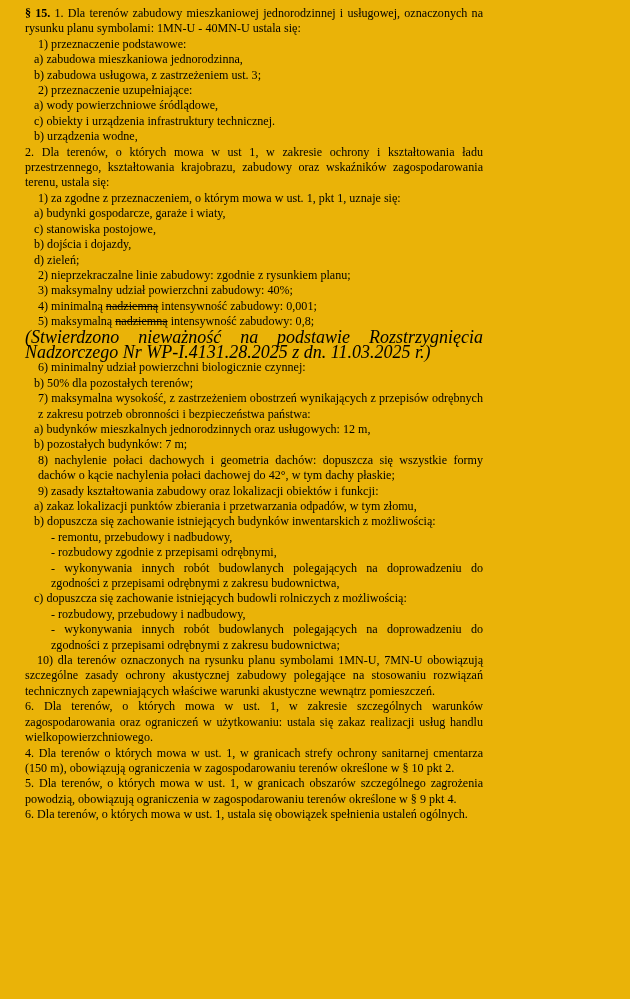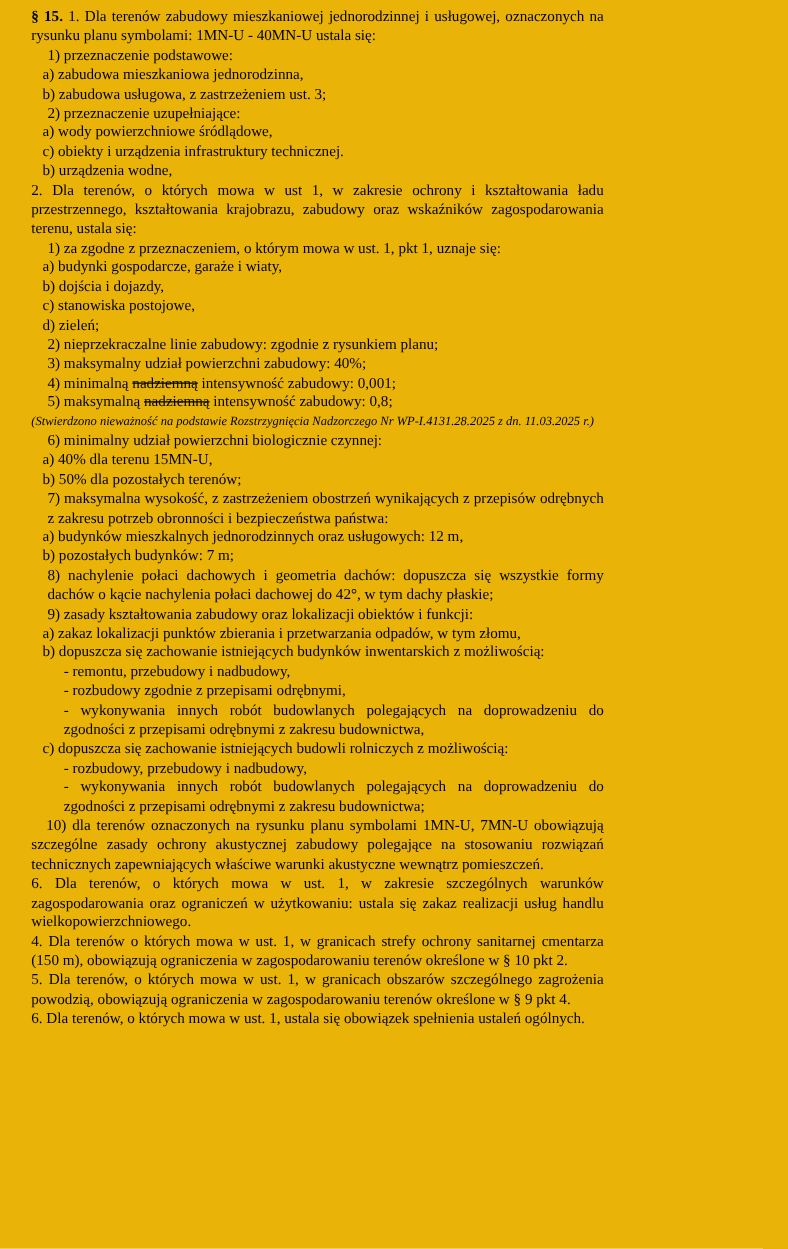--- a/index.html
+++ b/index.html
@@ -36,21 +36,21 @@
   
   .lvl0 { margin-left: 0; }
   .lvl1 { margin-left: 13px; }
   .lvl2 { margin-left: 9px; }
   .lvl3 { margin-left: 26px; }
   .lvl0-ind { margin-left: 0; text-indent: 12px; }
 
   .sec-mark { font-weight: bold; }
   .annot {
     font-style: italic;
-    font-size: 10px;
+    font-size: 18px;
     line-height: 15.4px;
     text-align: justify;
   }
   .struck { text-decoration: line-through; }
 </style>
 </head>
 <body>
 
 <div class="page">
   <div class="doc-body">
@@ -61,37 +61,36 @@
         <p class="lvl1">1) przeznaczenie podstawowe:</p>
         <p class="lvl2">a) zabudowa mieszkaniowa jednorodzinna,</p>
         <p class="lvl2">b) zabudowa usługowa, z zastrzeżeniem ust. 3;</p>
         <p class="lvl1">2) przeznaczenie uzupełniające:</p>
         <p class="lvl2">a) wody powierzchniowe śródlądowe,</p>
         <p class="lvl2">c) obiekty i urządzenia infrastruktury technicznej.</p>
         <p class="lvl2">b) urządzenia wodne,</p>
         <p class="lvl0">2. Dla terenów, o których mowa w ust 1, w zakresie ochrony i kształtowania ładu przestrzennego, kształtowania krajobrazu, zabudowy oraz wskaźników zagospodarowania terenu, ustala się:</p>
         <p class="lvl1">1) za zgodne z przeznaczeniem, o którym mowa w ust. 1, pkt 1, uznaje się:</p>
         <p class="lvl2">a) budynki gospodarcze, garaże i wiaty,</p>
+        <p class="lvl2">c) stanowiska postojowe,</p>
         <p class="lvl2">b) dojścia i dojazdy,</p>
-        <p class="lvl2">c) stanowiska postojowe,</p>
         <p class="lvl2">d) zieleń;</p>
         <p class="lvl1">2) nieprzekraczalne linie zabudowy: zgodnie z rysunkiem planu;</p>
         <p class="lvl1">3) maksymalny udział powierzchni zabudowy: 40%;</p>
       </div>
 
     <div id="block-struck">
         <p class="lvl1"><span>4) minimalną </span><span class="struck">nadziemną</span><span> intensywność zabudowy: 0,001;</span></p>
         <p class="lvl1"><span>5) maksymalną </span><span class="struck">nadziemną</span><span> intensywność zabudowy: 0,8;</span></p>
       </div>
 
     <p class="annot lvl0">(Stwierdzono nieważność na podstawie Rozstrzygnięcia Nadzorczego Nr WP-I.4131.28.2025 z dn. 11.03.2025 r.)</p>
 
     <div id="block-after">
         <p class="lvl1">6) minimalny udział powierzchni biologicznie czynnej:</p>
-        <p class="lvl2">a) 40% dla terenu 15MN-U,</p>
         <p class="lvl2">b) 50% dla pozostałych terenów;</p>
         <p class="lvl1">7) maksymalna wysokość, z zastrzeżeniem obostrzeń wynikających z przepisów odrębnych z zakresu potrzeb obronności i bezpieczeństwa państwa:</p>
         <p class="lvl2">a) budynków mieszkalnych jednorodzinnych oraz usługowych: 12 m,</p>
         <p class="lvl2">b) pozostałych budynków: 7 m;</p>
         <p class="lvl1">8) nachylenie połaci dachowych i geometria dachów: dopuszcza się wszystkie formy dachów o kącie nachylenia połaci dachowej do 42°, w tym dachy płaskie;</p>
         <p class="lvl1">9) zasady kształtowania zabudowy oraz lokalizacji obiektów i funkcji:</p>
         <p class="lvl2">a) zakaz lokalizacji punktów zbierania i przetwarzania odpadów, w tym złomu,</p>
         <p class="lvl2">b) dopuszcza się zachowanie istniejących budynków inwentarskich z możliwością:</p>
         <p class="lvl3">- remontu, przebudowy i nadbudowy,</p>
         <p class="lvl3">- rozbudowy zgodnie z przepisami odrębnymi,</p>

